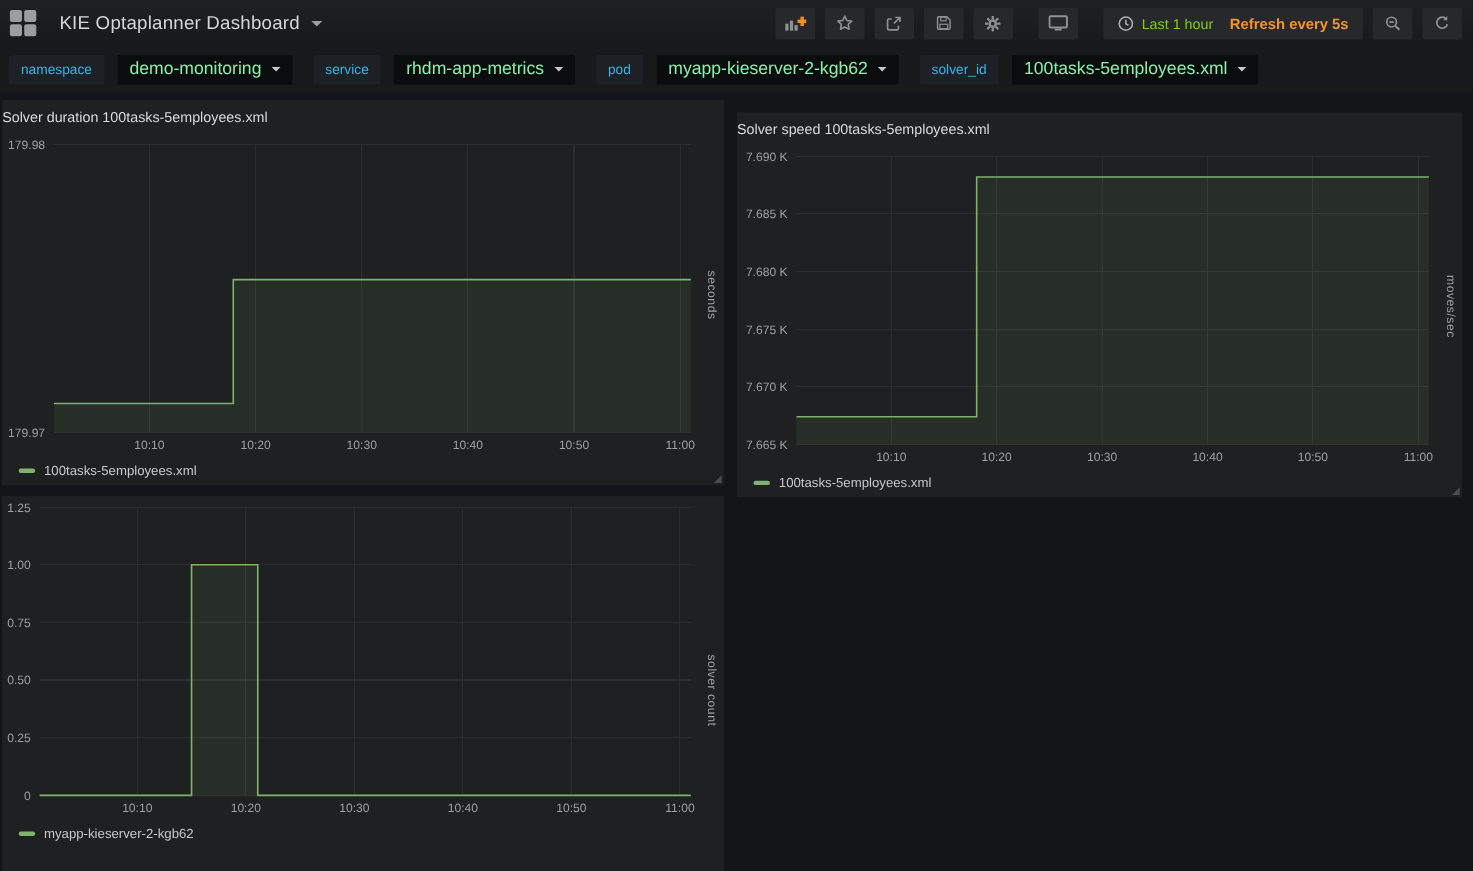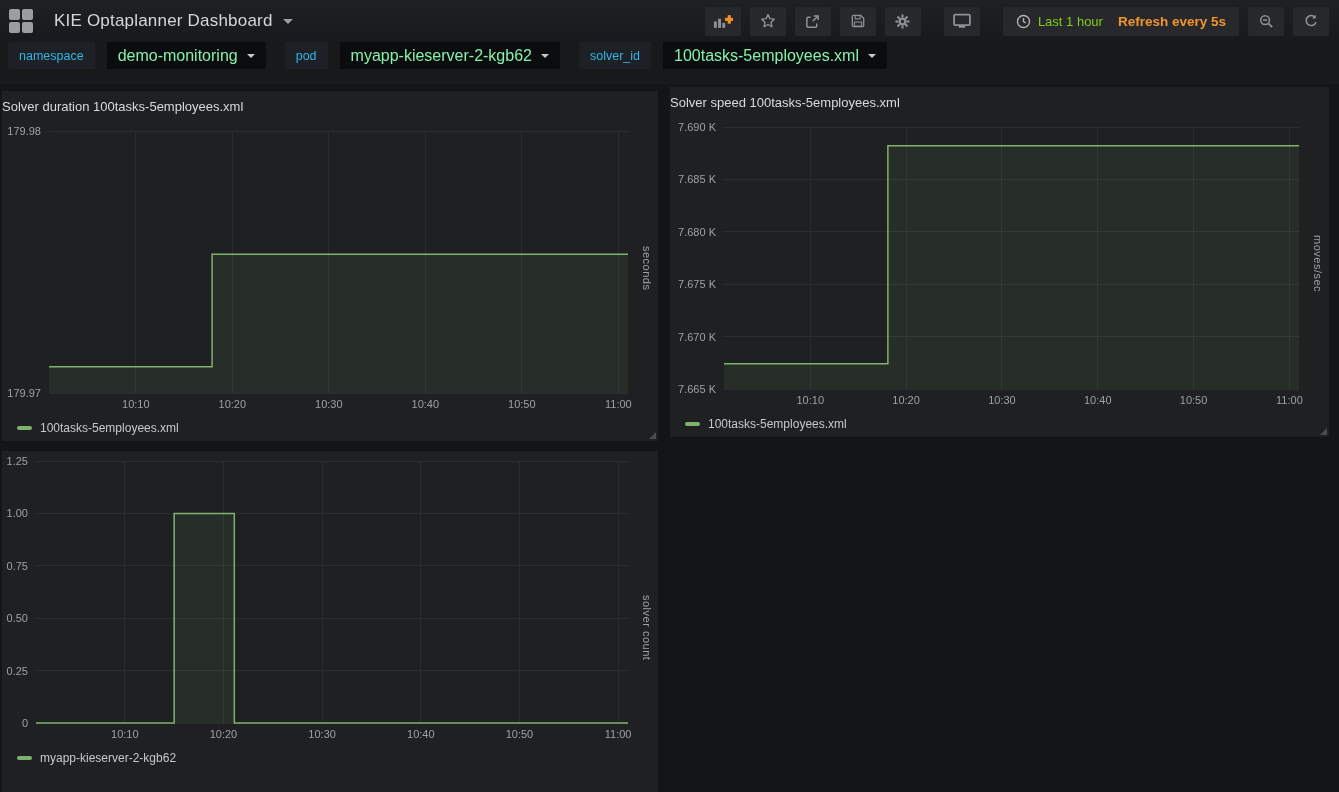--- a/index.html
+++ b/index.html
@@ -42,21 +42,21 @@
     height: 29px; background: #26282b; border: none; border-radius: 2px;
     display: flex; align-items: center; padding: 0 13px; margin-left: 9px; cursor: pointer;
     font-family: "Liberation Sans", sans-serif;
   }
   .timepicker .tp-text { color: #84cc16; font-size: 13px; margin-left: 7px; }
   .timepicker .tp-refresh { color: #f2952f; font-size: 13.5px; font-weight: bold; margin-left: 15px; text-align: right; }
 
   
   .submenu {
     height: 42px; background: #17191b;
-    display: flex; padding-left: 8px;
+    display: flex; align-items: center; padding-left: 8px;
   }
   .variable { display: flex; height: 27px; margin-right: 19px; border-radius: 2px; overflow: hidden; }
   .var-label {
     background: #1d2024; color: #33b5e5; font-size: 12.5px;
     display: flex; align-items: center; padding: 0 11px;
   }
   .var-value {
     background: #0b0c0e; color: #86efac; font-size: 16px; border: none; cursor: pointer;
     display: flex; align-items: center; padding: 0 11px;
     font-family: "Liberation Sans", sans-serif;
@@ -64,21 +64,21 @@
   }
   .caret {
     display: inline-block; width: 0; height: 0; margin-left: 9px;
     border-left: 4px solid transparent; border-right: 4px solid transparent;
     border-top: 4px solid #c7c8ca;
   }
 
   
   .panel { position: absolute; background: #1e2021; }
   #p0 { left: 2px;   top: 91px;  width: 656px; height: 350px; }
-  #p1 { left: 670px; top: 87px;  width: 659px; height: 350px; }
+  #p1 { left: 670px; top: 102px;  width: 659px; height: 350px; }
   #p2 { left: 2px;   top: 451px; width: 656px; height: 350px; }
   .panel-title {
     height: 30px; line-height: 32px; 
     font-size: 13px; font-weight: 500; color: #d8d9da; cursor: pointer;
   }
   svg.chart { display: block; width: 100%; height: 294px; }
   .legend { height: 26px; display: flex; align-items: center; padding-left: 15px; }
   .legend-dash { width: 15px; height: 4px; border-radius: 2px; margin-right: 8px; }
   .legend-label { font-size: 12px; color: #c7c8ca; cursor: pointer; }
   .axis-label-right {
@@ -180,20 +180,27 @@
       </svg>
     </button>
   </div>
 </header>
 
 <nav class="submenu">
   <div class="variable">
     <span class="var-label">namespace</span>
     <button class="var-value">
       <span>demo-monitoring</span>
+      <span class="caret"></span>
+    </button>
+  </div>
+  <div class="variable">
+    <span class="var-label">service</span>
+    <button class="var-value">
+      <span>rhdm-app-metrics</span>
       <span class="caret"></span>
     </button>
   </div>
   <div class="variable">
     <span class="var-label">pod</span>
     <button class="var-value">
       <span>myapp-kieserver-2-kgb62</span>
       <span class="caret"></span>
     </button>
   </div>

